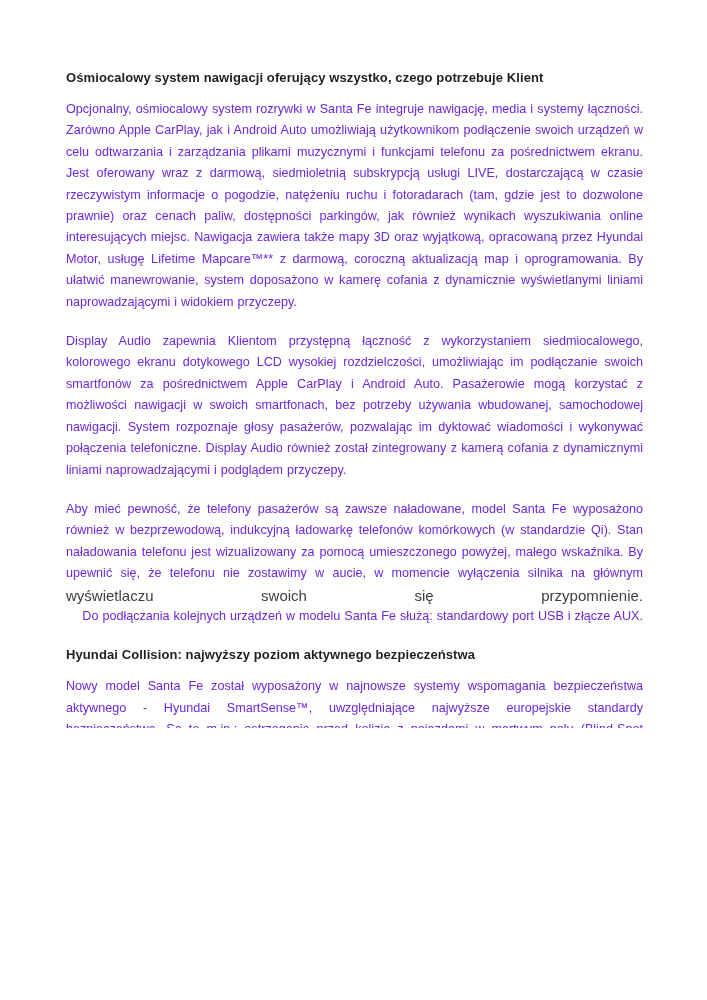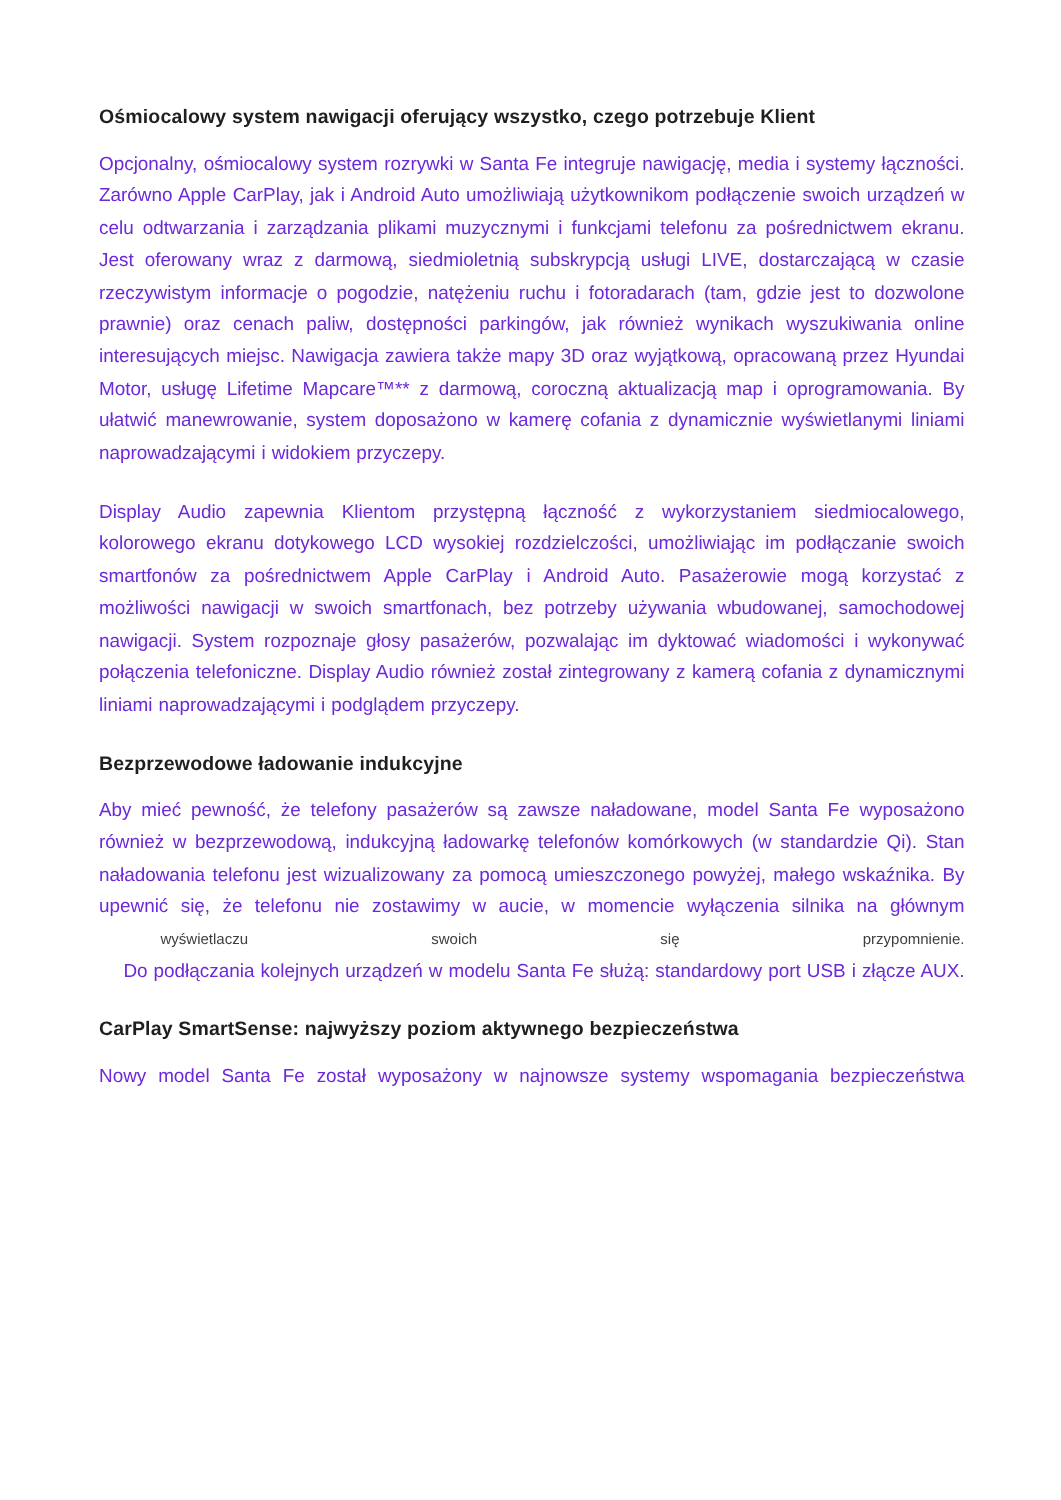--- a/index.html
+++ b/index.html
@@ -41,24 +41,23 @@
     word-spacing: 0.5px;
   }
   .jall {
     text-align: justify;
     text-align-last: justify;
     margin-bottom: 0;
   }
   .spread-line {
     display: flex;
     justify-content: space-between;
-    font-size: 10px;
+    font-size: 15px;
     line-height: 21.4px;
     color: #3e3e3e;
-    margin-left: 41px;
   }
   .plain-line {
     text-align: right;
     margin-bottom: 18px;
   }
   .watermark {
     position: absolute;
     left: 30px;
     top: 971px;
     font-size: 14px;
@@ -73,31 +72,30 @@
 <body>
 
 <div class="page">
   <div class="content">
 
     <div class="sec-heading first">Ośmiocalowy system nawigacji oferujący wszystko, czego potrzebuje Klient</div>
     <p class="body-text">Opcjonalny, ośmiocalowy system rozrywki w Santa Fe integruje nawigację, media i systemy łączności. Zarówno Apple CarPlay, jak i Android Auto umożliwiają użytkownikom podłączenie swoich urządzeń w celu odtwarzania i zarządzania plikami muzycznymi i funkcjami telefonu za pośrednictwem ekranu. Jest oferowany wraz z darmową, siedmioletnią subskrypcją usługi LIVE, dostarczającą w czasie rzeczywistym informacje o pogodzie, natężeniu ruchu i fotoradarach (tam, gdzie jest to dozwolone prawnie) oraz cenach paliw, dostępności parkingów, jak również wynikach wyszukiwania online interesujących miejsc. Nawigacja zawiera także mapy 3D oraz wyjątkową, opracowaną przez Hyundai Motor, usługę Lifetime Mapcare™** z darmową, coroczną aktualizacją map i oprogramowania. By ułatwić manewrowanie, system doposażono w kamerę cofania z dynamicznie wyświetlanymi liniami naprowadzającymi i widokiem przyczepy.</p>
 
     <p class="body-text">Display Audio zapewnia Klientom przystępną łączność z wykorzystaniem siedmiocalowego, kolorowego ekranu dotykowego LCD wysokiej rozdzielczości, umożliwiając im podłączanie swoich smartfonów za pośrednictwem Apple CarPlay i Android Auto. Pasażerowie mogą korzystać z możliwości nawigacji w swoich smartfonach, bez potrzeby używania wbudowanej, samochodowej nawigacji. System rozpoznaje głosy pasażerów, pozwalając im dyktować wiadomości i wykonywać połączenia telefoniczne. Display Audio również został zintegrowany z kamerą cofania z dynamicznymi liniami naprowadzającymi i podglądem przyczepy.</p>
 
-    <div class="sec-heading">Bezprzewodowe ładowanie indukcyjne</div>
     <div>
       <p class="body-text jall">Aby mieć pewność, że telefony pasażerów są zawsze naładowane, model Santa Fe wyposażono również w bezprzewodową, indukcyjną ładowarkę telefonów komórkowych (w standardzie Qi). Stan naładowania telefonu jest wizualizowany za pomocą umieszczonego powyżej, małego wskaźnika. By upewnić się, że telefonu nie zostawimy w aucie, w momencie wyłączenia silnika na głównym</p>
       <div class="spread-line">
         <span>wyświetlaczu</span>
         <span>swoich</span>
         <span>się</span>
         <span>przypomnienie.</span>
       </div>
       <p class="body-text plain-line">Do podłączania kolejnych urządzeń w modelu Santa Fe służą: standardowy port USB i złącze AUX.</p>
     </div>
 
-    <div class="sec-heading">CarPlay SmartSense: najwyższy poziom aktywnego bezpieczeństwa</div>
+    <div class="sec-heading">Hyundai Collision: najwyższy poziom aktywnego bezpieczeństwa</div>
     <p class="body-text">Nowy model Santa Fe został wyposażony w najnowsze systemy wspomagania bezpieczeństwa aktywnego - Hyundai SmartSense™, uwzględniające najwyższe europejskie standardy bezpieczeństwa. Są to m.in.: ostrzeganie przed kolizją z pojazdami w martwym polu (Blind-Spot Collision Warning), zapobieganie kolizjom - z funkcją wykrywania pieszych (Forward Collision-Avoidance Assist), zapobieganie kolizjom podczas cofania (Rear Cross-Traffic Collision-Avoidance Assist), utrzymywanie samochodu na pasie ruchu (Lane Keeping Assist), ostrzeganie o obecności pasażerów na tylnej kanapie (Rear Occupant Alert) oraz bezpieczne wysiadanie (Safety Exit Assit) i informowanie o ograniczeniach prędkości (Speed Limit Info Function).</p>
 
   </div>
 
   <div class="watermark">otomoto.pl</div>
 </div>
 
 </body></html>

